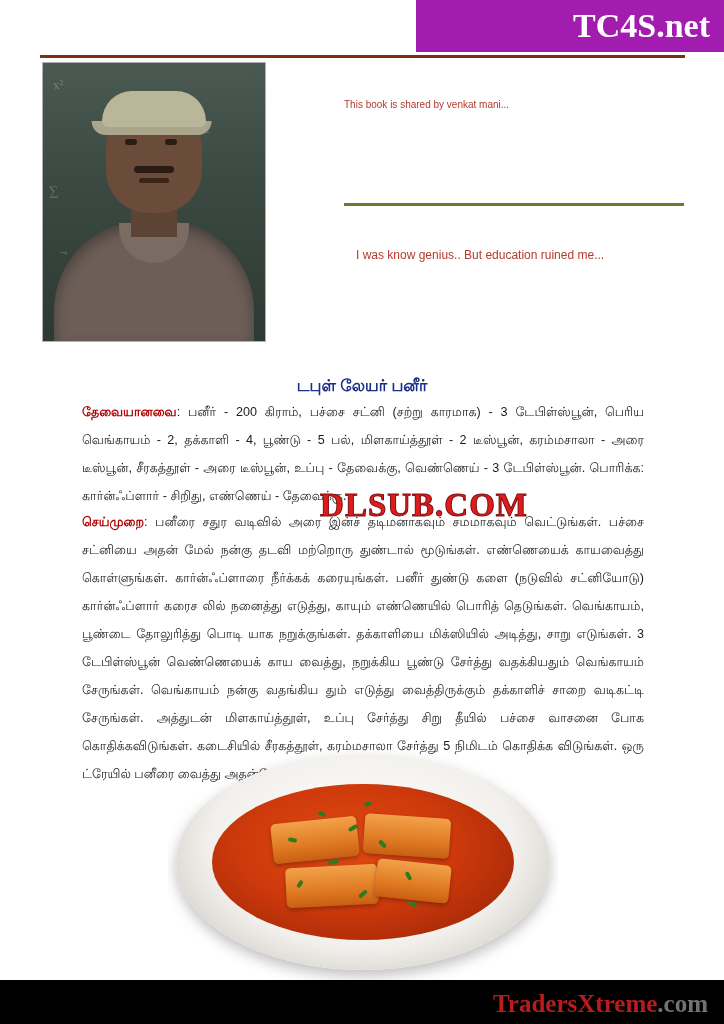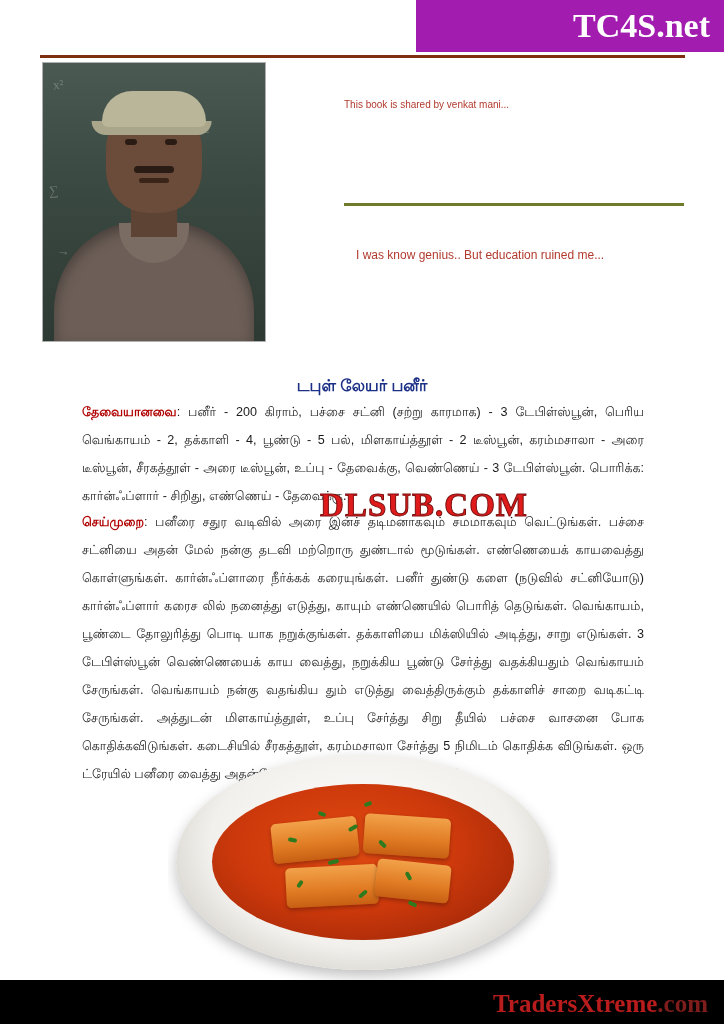--- a/index.html
+++ b/index.html
@@ -300,21 +300,21 @@
   }
   .footer-text {
     position: absolute;
     bottom: 6px;
     right: 16px;
     font-family: "Liberation Serif", serif;
     font-weight: bold;
     font-size: 25px;
   }
   .footer-text .green { color: #b91c1c; }
-  .footer-text .white { color: #7f1d1d; margin-top: 44px; }
+  .footer-text .white { color: #737373; margin-top: 44px; }
 </style>
 </head>
 <body>
 
 <div class="header-band">
   <div class="header-white-left"></div>
   <div class="site-logo">TC4S.net</div>
 </div>
 <div class="header-rule"></div>
 

